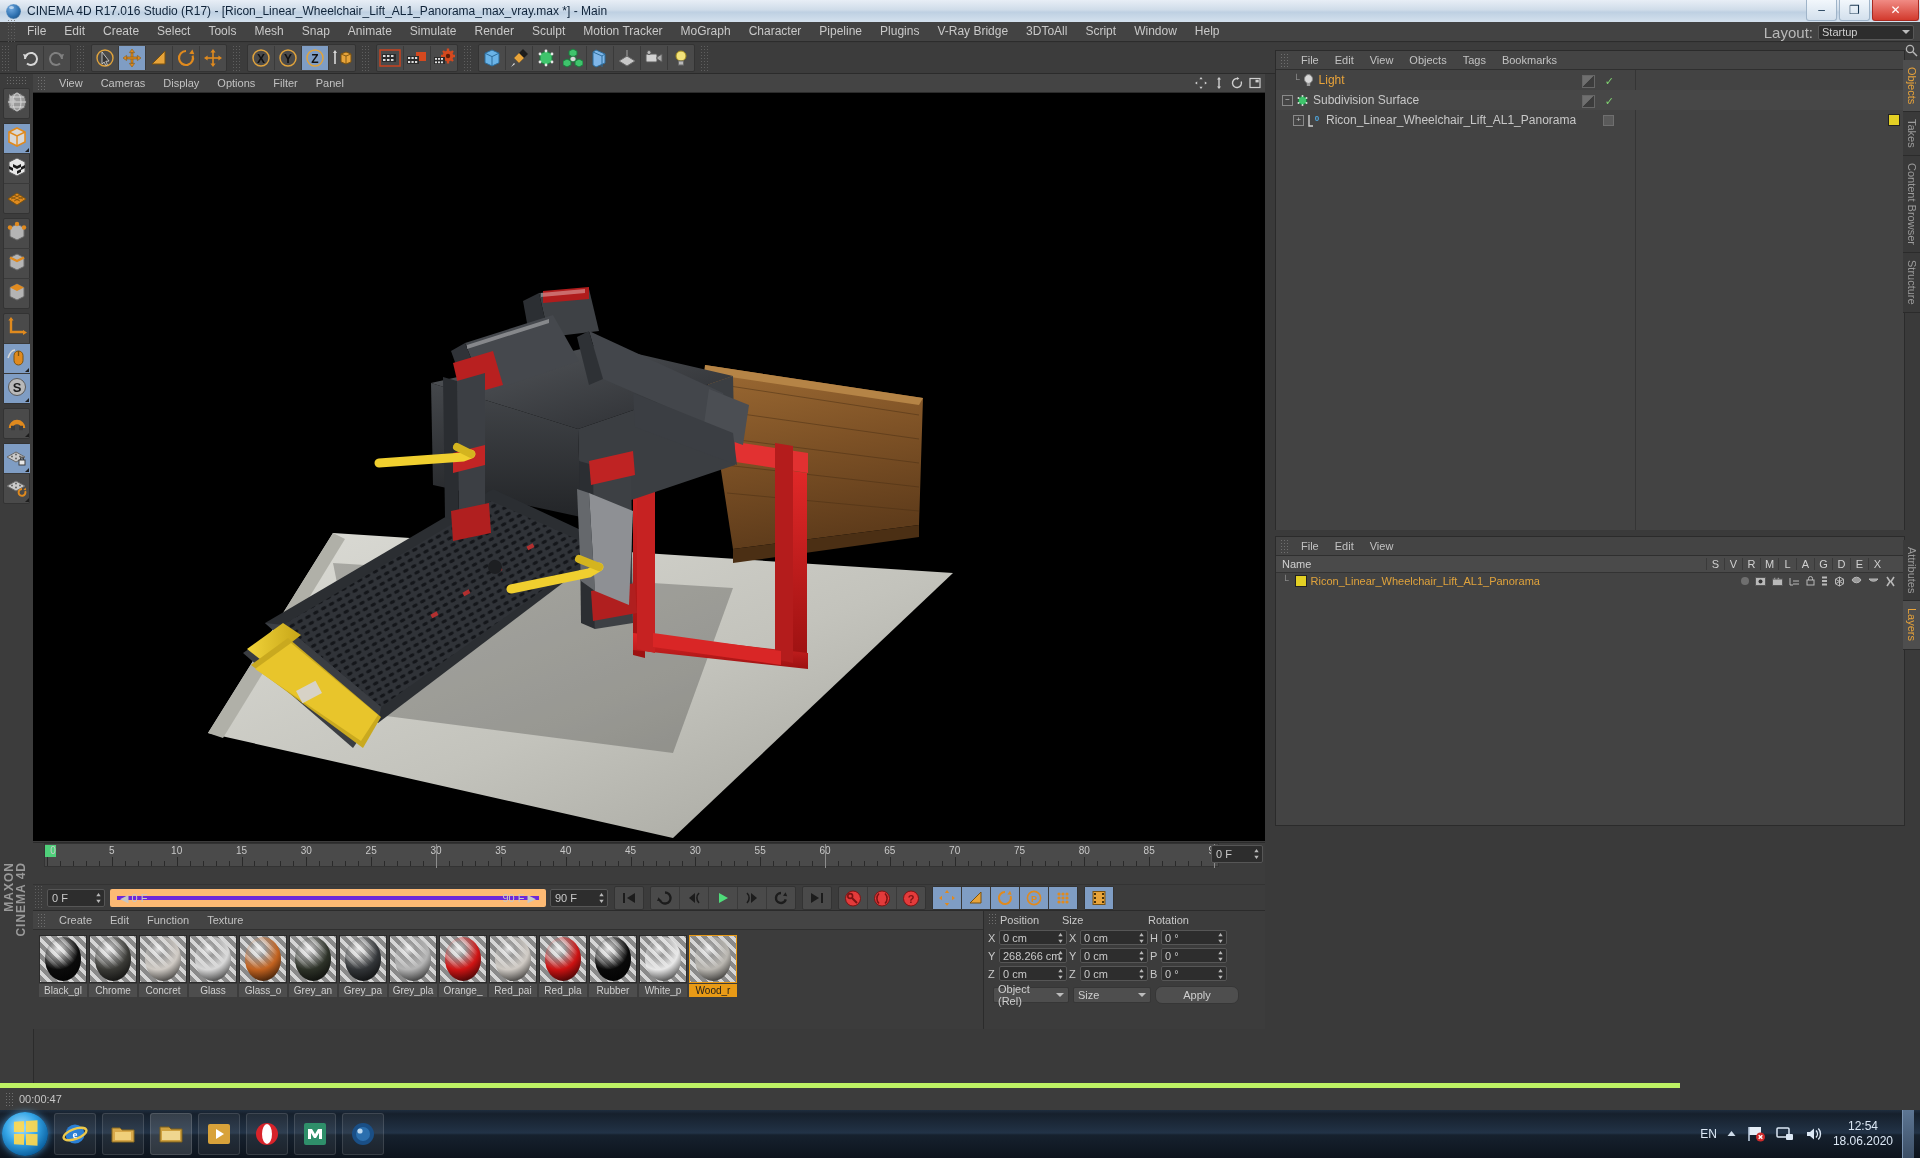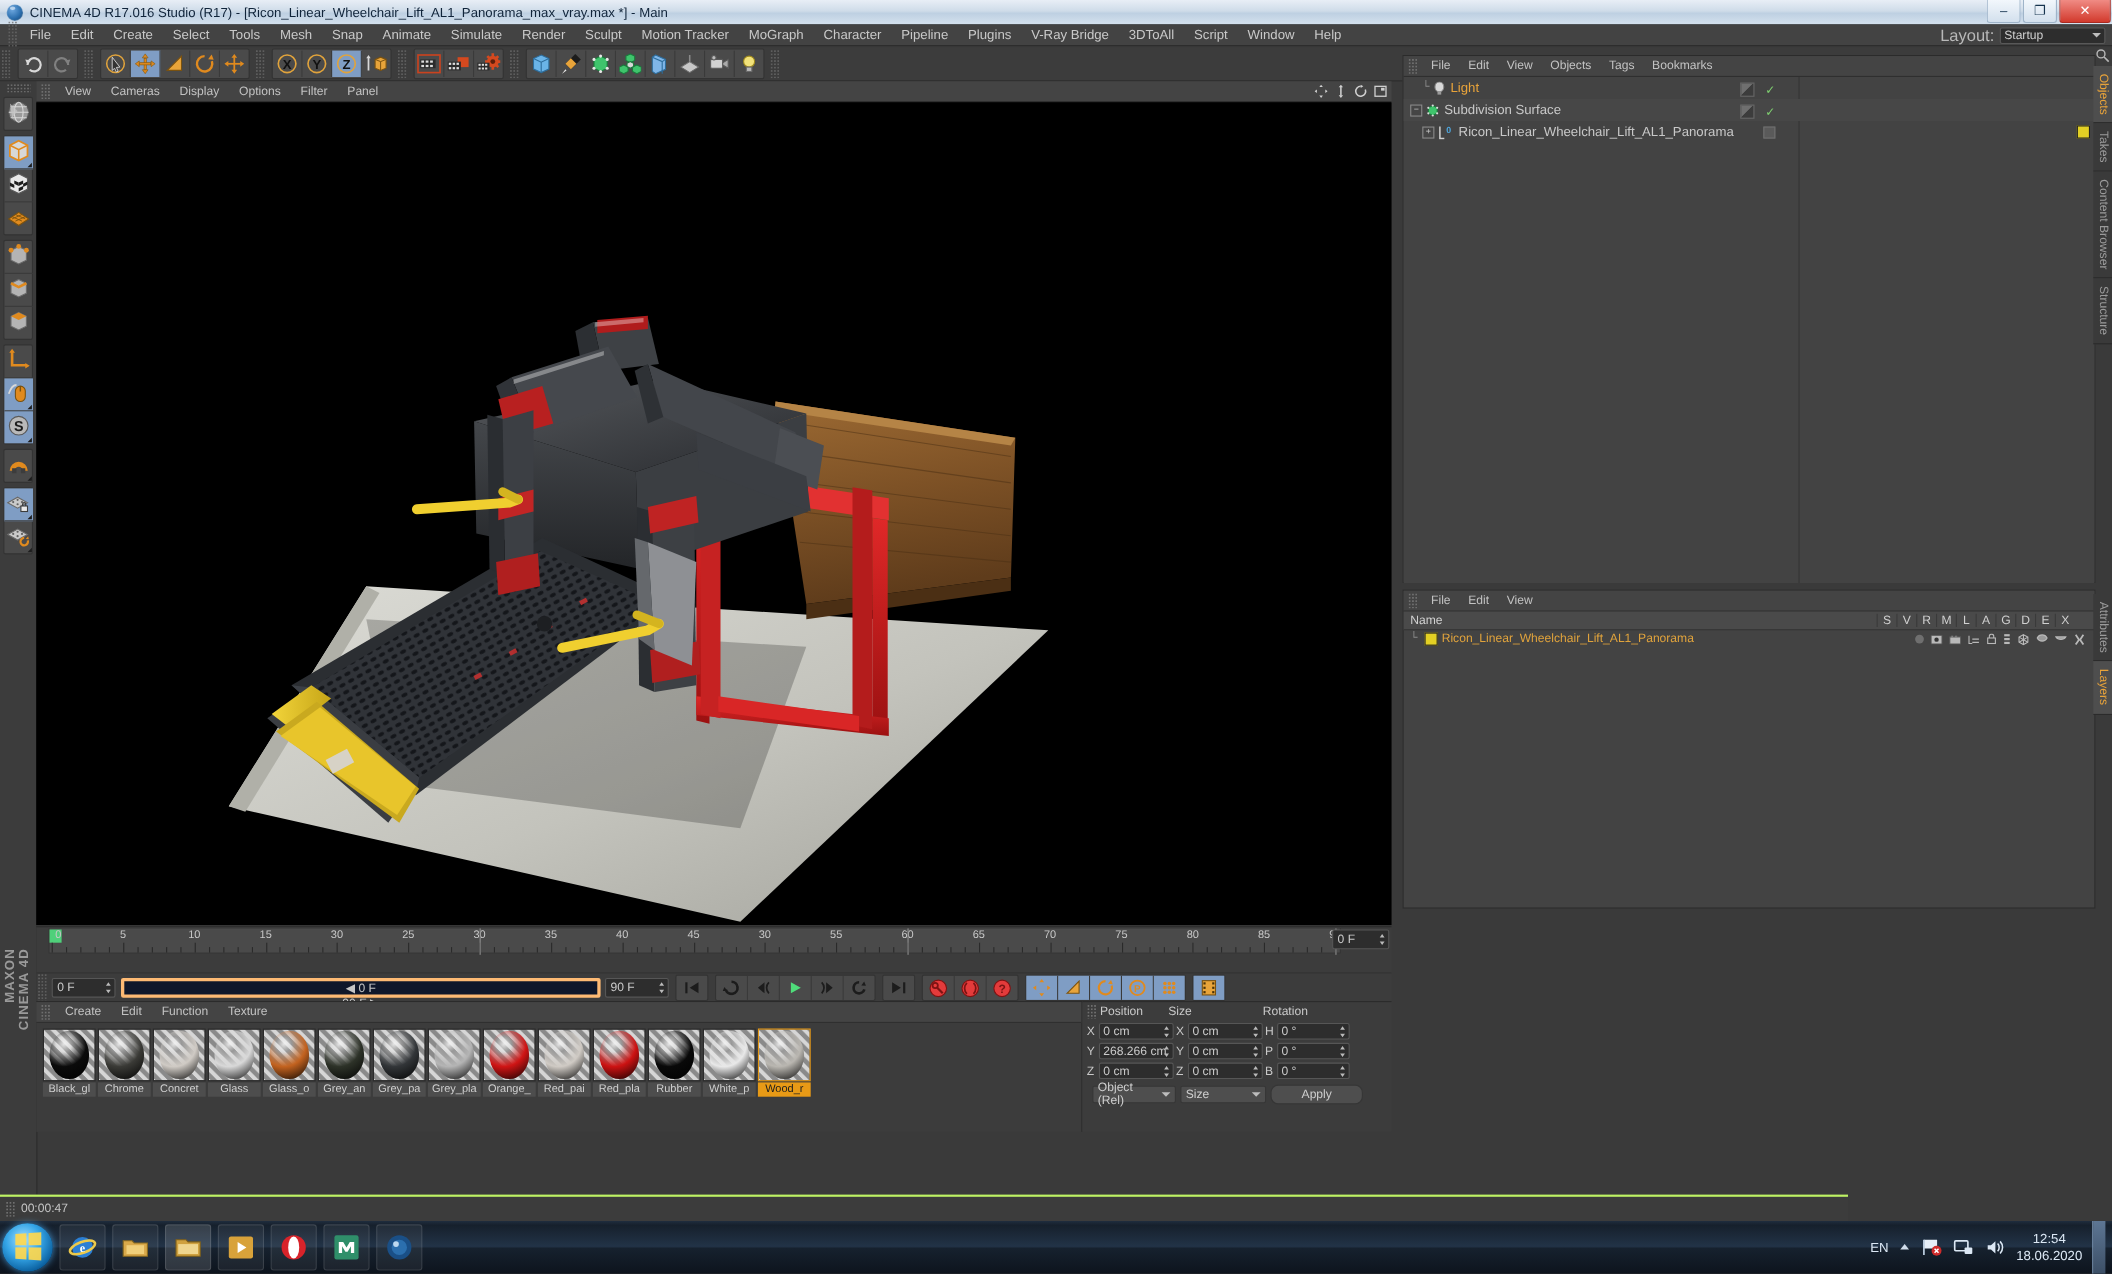--- a/index.html
+++ b/index.html
@@ -72,22 +72,22 @@
   .tl-green{position:absolute;left:0;top:1px;width:11px;height:12px;background:#4fd07a;}
   .tl-playhead{position:absolute;top:0;width:1px;height:24px;background:#8d8d8d;}
   .tl-curframe{position:absolute;right:2px;top:2px;width:52px;height:18px;background:#2d2d2d;border:1px solid #565656;
     border-radius:2px;font-size:11px;color:#cacaca;display:flex;align-items:center;padding-left:4px;box-sizing:border-box;}
   .spin{position:absolute;right:2px;top:50%;transform:translateY(-50%);width:7px;height:12px;}
 
   
   .animbar{position:absolute;left:33px;top:884px;width:1232px;height:26px;background:#3c3c3c;display:flex;align-items:center;border-top:1px solid #333;}
   .field{height:18px;background:#2d2d2d;border:1px solid #565656;border-radius:2px;display:flex;align-items:center;
     padding:0 4px;box-sizing:border-box;font-size:11px;color:#cacaca;position:relative;}
-  .rangebar{height:18px;background:#0f172a;border:3px solid #fdba74;border-radius:2px;display:flex;align-items:center;
-    justify-content:space-between;padding:0 3px;box-sizing:border-box;font-size:11px;color:#c6c6c6;flex-direction:column;}
+  .rangebar{height:18px;background:#6d28d9;border:7px solid #fdba74;border-radius:2px;display:flex;align-items:center;
+    justify-content:space-between;padding:0 3px;box-sizing:border-box;font-size:11px;color:#c6c6c6;}
   .abtn{width:28px;height:22px;display:flex;align-items:center;justify-content:center;border-right:1px solid #3a3a3a;}
   .abtn:last-child{border-right:none;}
   .abtn.on{background:#7f9dc4;}
   .agrp{display:flex;height:22px;background:#4a4a4a;border:1px solid #333;border-radius:2px;margin-left:6px;}
 
   
   .matmgr{position:absolute;left:33px;top:910px;width:950px;height:118px;background:#3c3c3c;border-top:1px solid #2b2b2b;border-right:1px solid #2b2b2b;}
   .mm-menu{height:18px;background:#444;display:flex;align-items:center;padding-left:4px;border-bottom:1px solid #2f2f2f;}
   .mm-menu .vgrip{width:9px;height:14px;background-image:radial-gradient(#6f6f6f 1px,transparent 1px);background-size:3px 3px;margin-right:4px;}
   .mm-menu .mi{padding:0 9px;font-size:11px;color:#c2c2c2;line-height:17px;}
@@ -141,21 +141,21 @@
   .lm-row{height:16px;display:flex;align-items:center;padding-left:6px;font-size:11px;color:#e0a33c;}
 
   
   .vtabs{position:absolute;right:0;width:17px;display:flex;flex-direction:column;}
   .vtab{writing-mode:vertical-rl;background:#3a3a3a;color:#9b9b9b;font-size:11px;padding:7px 2px;
     border-bottom:1px solid #2b2b2b;text-align:center;}
   .vtab.act{background:#4e4e4e;color:#e8a33a;}
   .searchico{position:absolute;right:2px;top:44px;}
 
   
-  .statusbar{position:absolute;left:0;bottom:48px;width:1680px;height:22px;background:#3c3c3c;border-top:2px solid #bef264;display:flex;align-items:center;}
+  .statusbar{position:absolute;left:0;bottom:48px;width:1680px;height:22px;background:#3c3c3c;border-top:5px solid #bef264;display:flex;align-items:center;}
   .sb-grip{width:9px;height:14px;background-image:radial-gradient(#6f6f6f 1px,transparent 1px);background-size:3px 3px;margin:0 5px;}
   .sb-txt{font-size:11px;color:#c6c6c6;}
 
   
   .taskbar{position:absolute;left:0;bottom:0;width:1920px;height:48px;
     background:linear-gradient(to bottom,#1f2d3e 0%,#16202c 8%,#223347 48%,#16212e 52%,#0d141d 100%);
     border-top:1px solid #4a6party;display:flex;align-items:center;}
   .tb-start{width:46px;height:44px;margin-left:2px;border-radius:50%;
     background:radial-gradient(circle at 42% 35%,#a9e2ff 0%,#35a6e8 40%,#0a5f9e 75%,#063a63 100%);
     box-shadow:0 0 7px rgba(80,180,255,.7);position:relative;flex:0 0 auto;}

